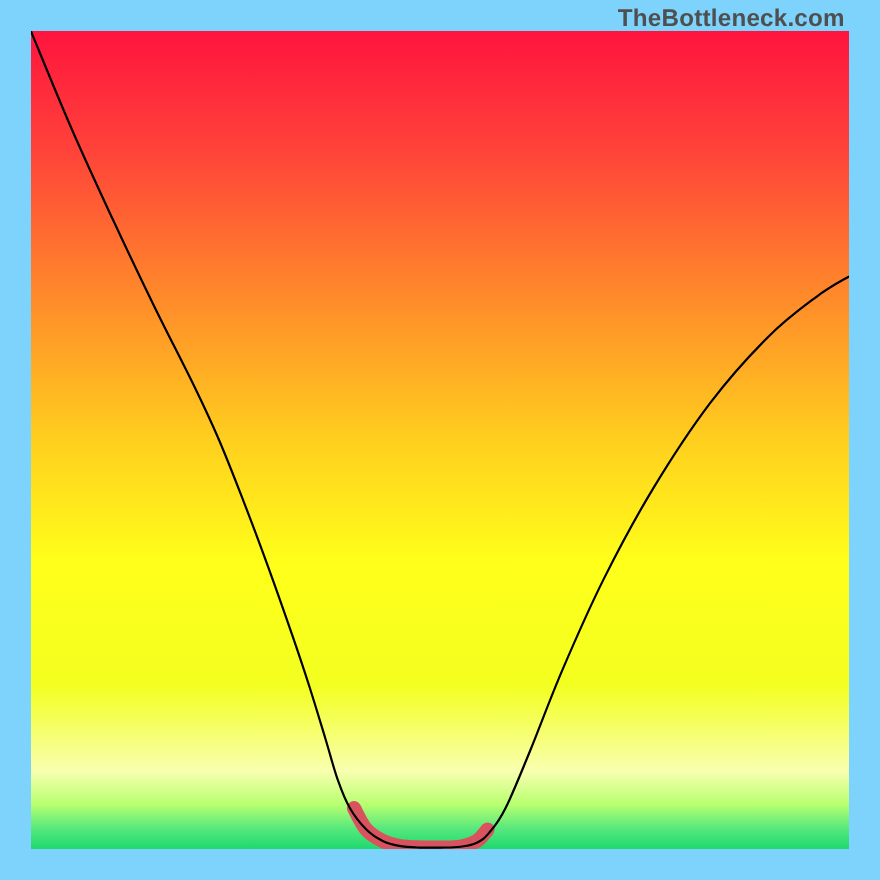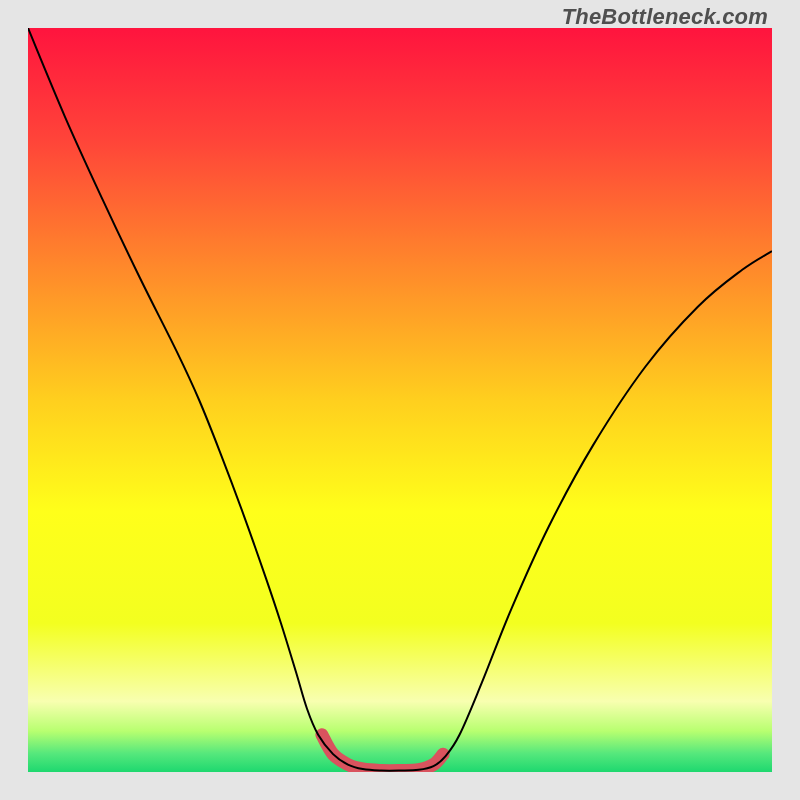--- a/index.html
+++ b/index.html
@@ -9,22 +9,21 @@
     height: 800px;
     overflow: hidden;
     background: #000;
     font-family: Arial, Helvetica, sans-serif;
   }
   .frame {
     position: absolute;
     top: 0; left: 0;
     width: 800px;
     height: 800px;
-    background: #e5e5e5;
-    font-style: italic;
+    background: #7dd3fc;
   }
   .plot-area {
     position: absolute;
     top: 28px;
     left: 28px;
     width: 744px;
     height: 744px;
     overflow: hidden;
   }
   .watermark {

